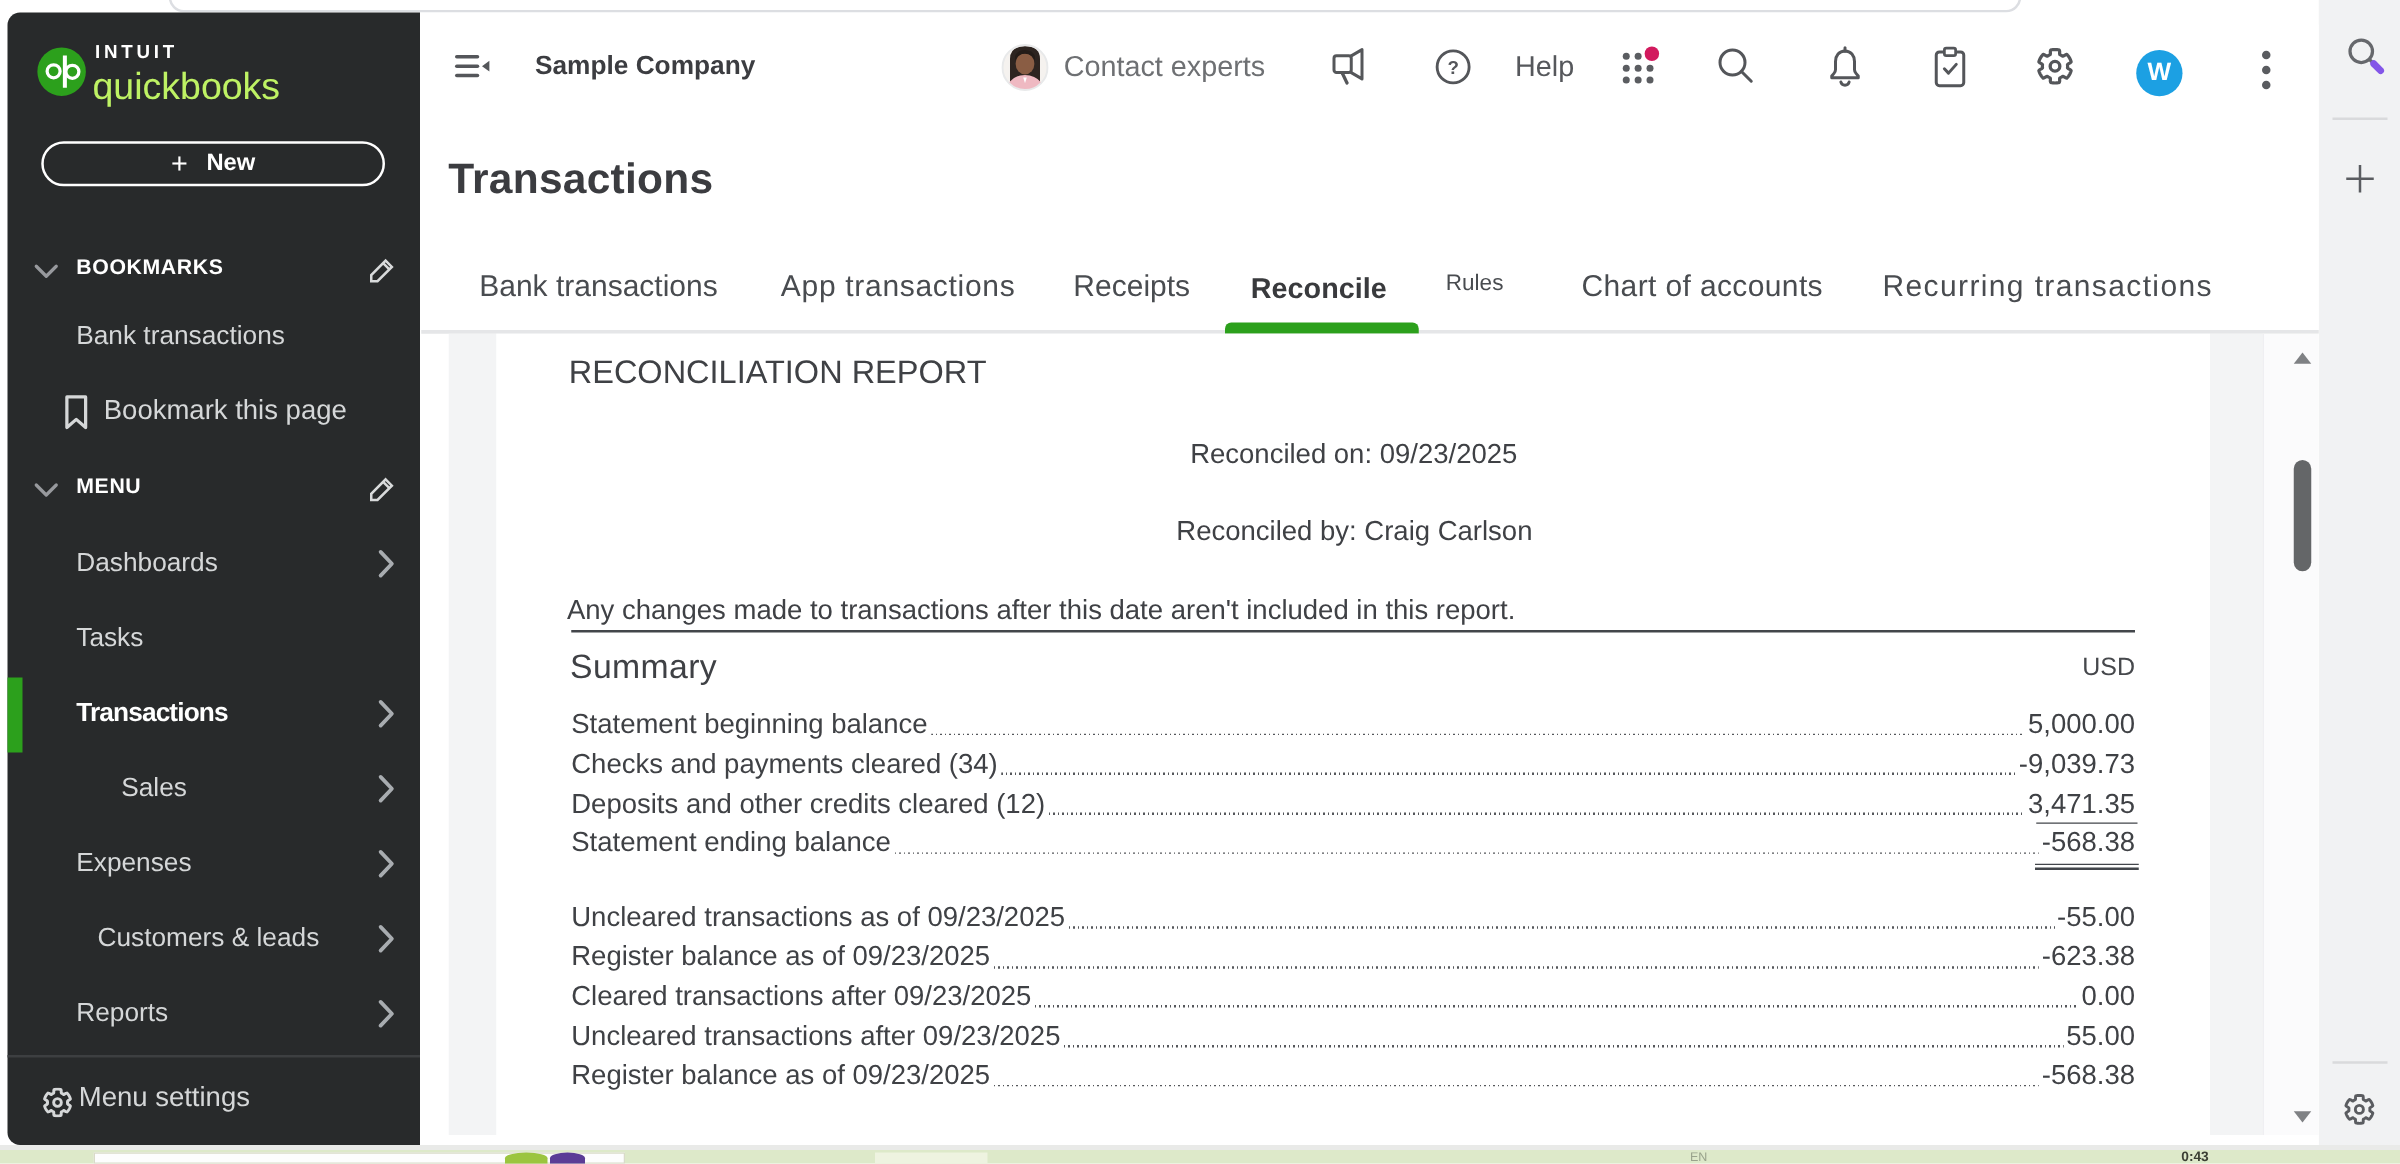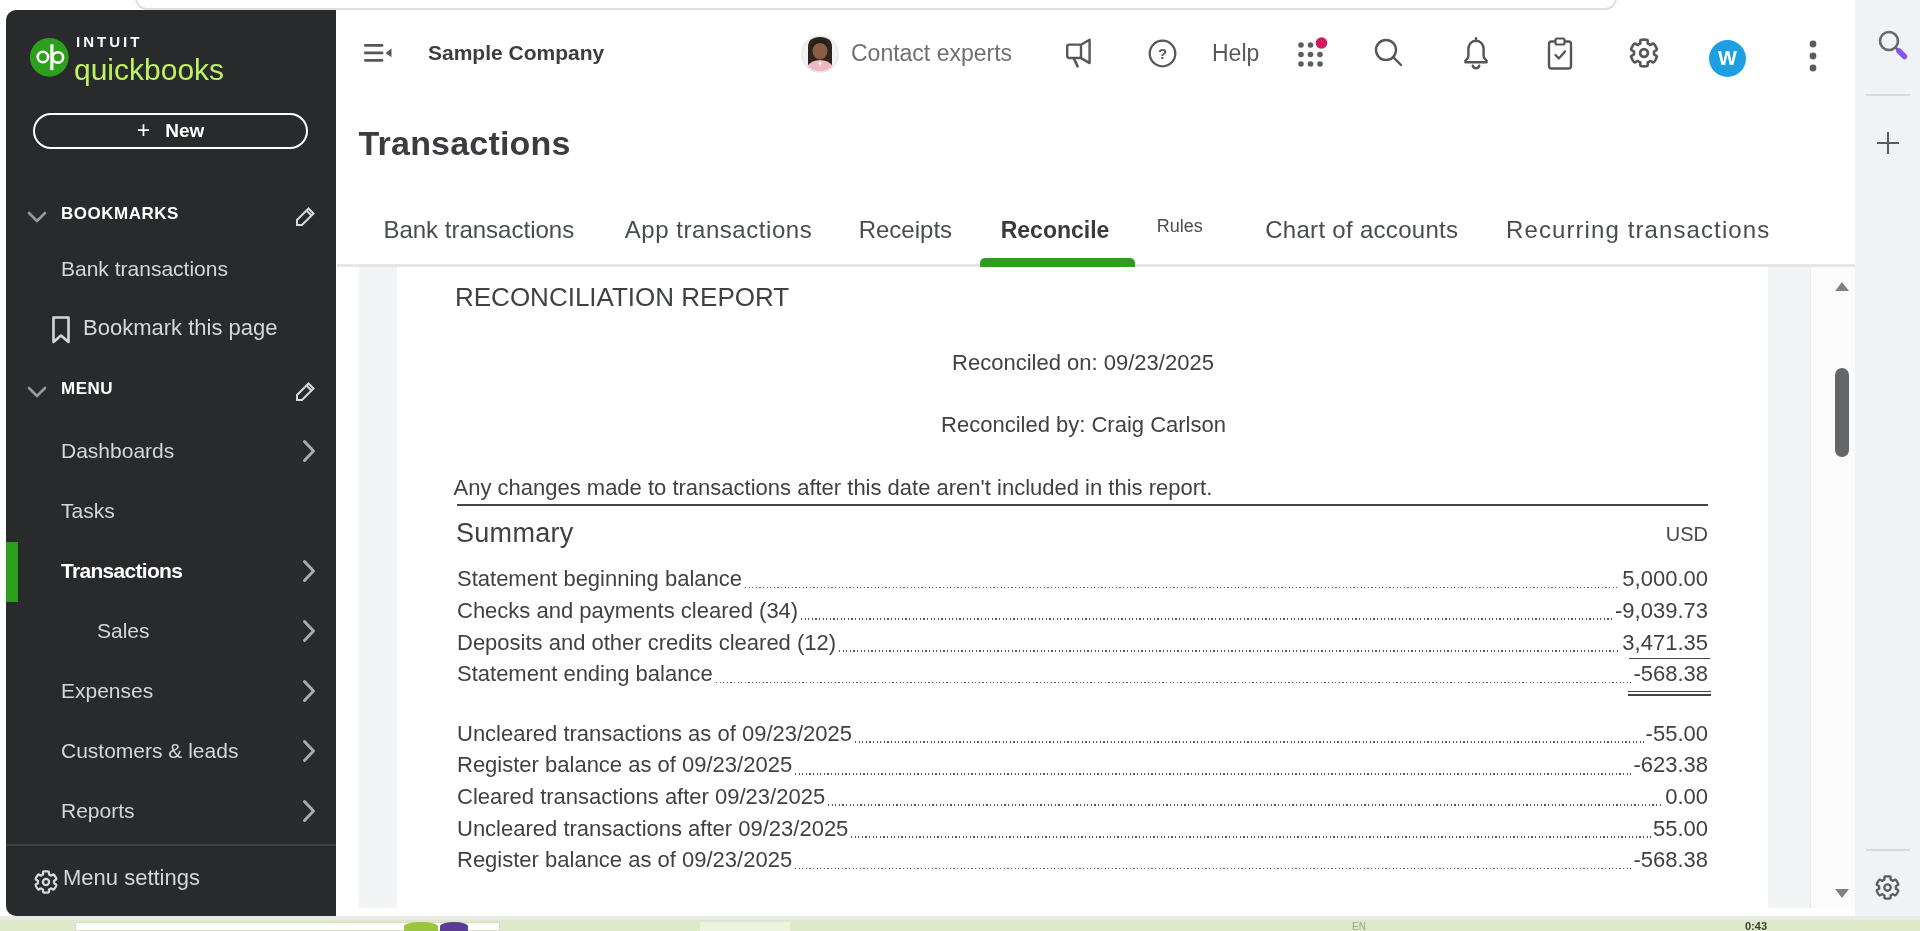--- a/index.html
+++ b/index.html
@@ -95,21 +95,21 @@
         <path d="M14.5 4.5 L19.5 9.5 L8 21 L3 21 L3 16 Z"></path>
         <line x1="12.5" y1="6.5" x2="17.5" y2="11.5"></line>
       </g>
     </svg>
 
     <div class="abs" style="left:55px; top:429px; font-size:21px;">Dashboards</div>
     <div class="abs" style="left:55px; top:489px; font-size:21px;">Tasks</div>
     <div class="abs" style="left:55px; top:549px; font-size:21px; font-weight:bold; color:#fff; letter-spacing:-0.7px;">Transactions</div>
     <div class="abs" style="left:55px; top:609px; font-size:21px;margin-left:36px;">Sales</div>
     <div class="abs" style="left:55px; top:669px; font-size:21px;">Expenses</div>
-    <div class="abs" style="left:55px; top:729px; font-size:21px;">Customers &amp; leads</div>
+    <div class="abs" style="left:72px; top:729px; font-size:21px;">Customers &amp; leads</div>
     <div class="abs" style="left:55px; top:789px; font-size:21px;">Reports</div>
 
     <svg class="abs" style="left:296px; top:429px;" width="14" height="24" viewBox="0 0 14 24">
         <polyline points="2.5,2.5 11.5,12 2.5,21.5" fill="none" stroke="#a8acb0" stroke-width="3" stroke-linecap="round" stroke-linejoin="round"></polyline>
       </svg>
     <svg class="abs" style="left:296px; top:549px;" width="14" height="24" viewBox="0 0 14 24">
         <polyline points="2.5,2.5 11.5,12 2.5,21.5" fill="none" stroke="#a8acb0" stroke-width="3" stroke-linecap="round" stroke-linejoin="round"></polyline>
       </svg>
     <svg class="abs" style="left:296px; top:609px;" width="14" height="24" viewBox="0 0 14 24">
         <polyline points="2.5,2.5 11.5,12 2.5,21.5" fill="none" stroke="#a8acb0" stroke-width="3" stroke-linecap="round" stroke-linejoin="round"></polyline>

